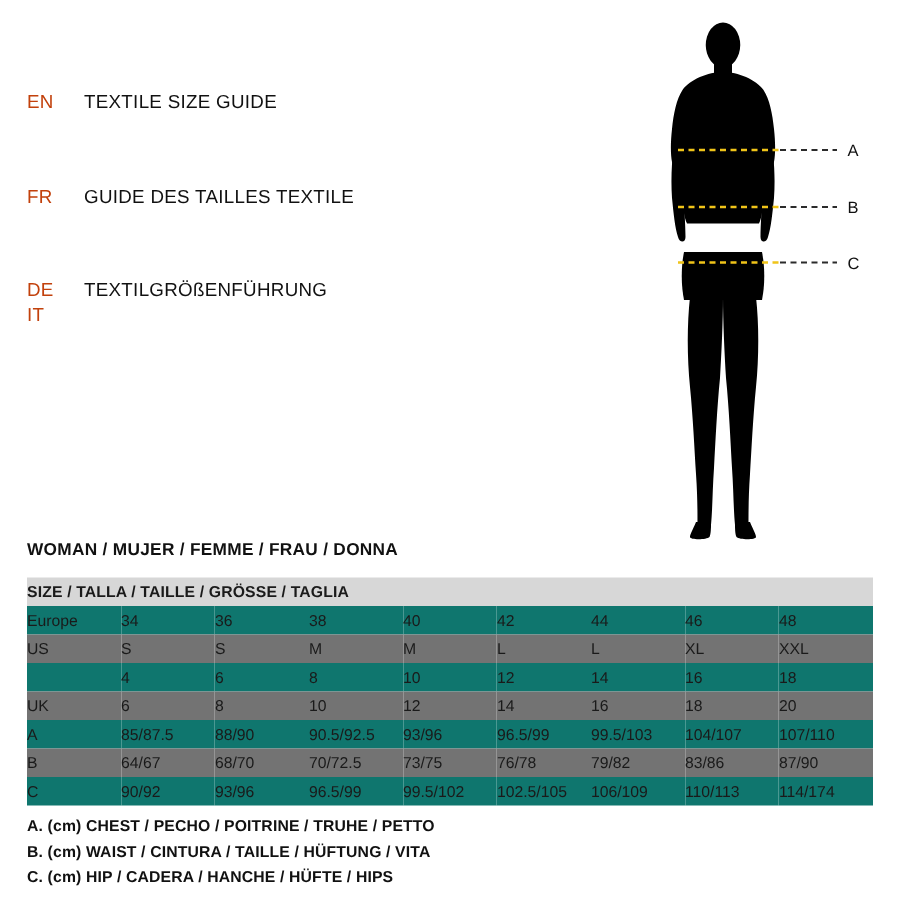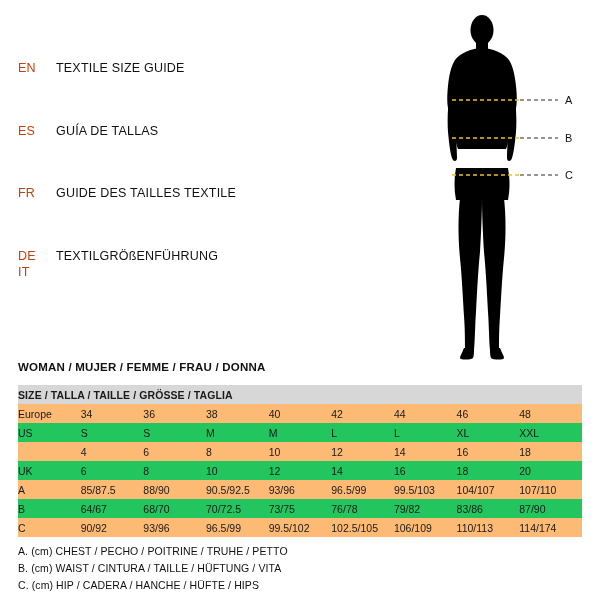--- a/index.html
+++ b/index.html
@@ -90,66 +90,62 @@
     height: 15px;
     vertical-align: middle;
   }
   .row-head td {
     background: #d7d7d7;
     font-weight: bold;
     font-size: 10.5px;
     padding-left: 4px;
     letter-spacing: 0.1px;
   }
-  .row-shade td { background: #fdba74; margin-left: 19px; }
-  .row-plain td { background: #22c55e; }
+  .row-shade td { background: #0f766e; margin-left: 19px; }
+  .row-plain td { background: #737373; }
 
   td.label-col {
     text-align: left;
     padding-left: 4px;
     width: 88px;
   }
   td.val {
     text-align: left;
   }
 
   
   .legend {
     position: absolute;
     left: 18px;
     top: 543px;
     width: 560px;
   }
   .legend div {
     font-size: 10.5px;
-    font-weight: normal;
+    font-weight: bold;
     line-height: 1.62;
     letter-spacing: 0.1px;
     color: #111;
   }
 
   .marker-letter {
     font-size: 11px;
     fill: #111;
     font-family: "Liberation Sans", sans-serif;
   }
 </style>
 </head>
 <body>
 
 <div class="page">
 
   <div class="lang-block">
     <div class="lang-row">
       <span class="lang-code">EN</span>
       <span class="lang-title">TEXTILE SIZE GUIDE</span>
-    </div>
-    <div class="lang-row">
-      <span class="lang-code">ES</span>
-      <span class="lang-title">GUÍA DE TALLAS</span>
     </div>
     <div class="lang-row">
       <span class="lang-code">FR</span>
       <span class="lang-title">GUIDE DES TAILLES TEXTILE</span>
     </div>
     <div class="lang-row">
       <span class="lang-code">DE</span>
       <span class="lang-title">TEXTILGRÖßENFÜHRUNG</span>
     </div>
     <div class="lang-row">

